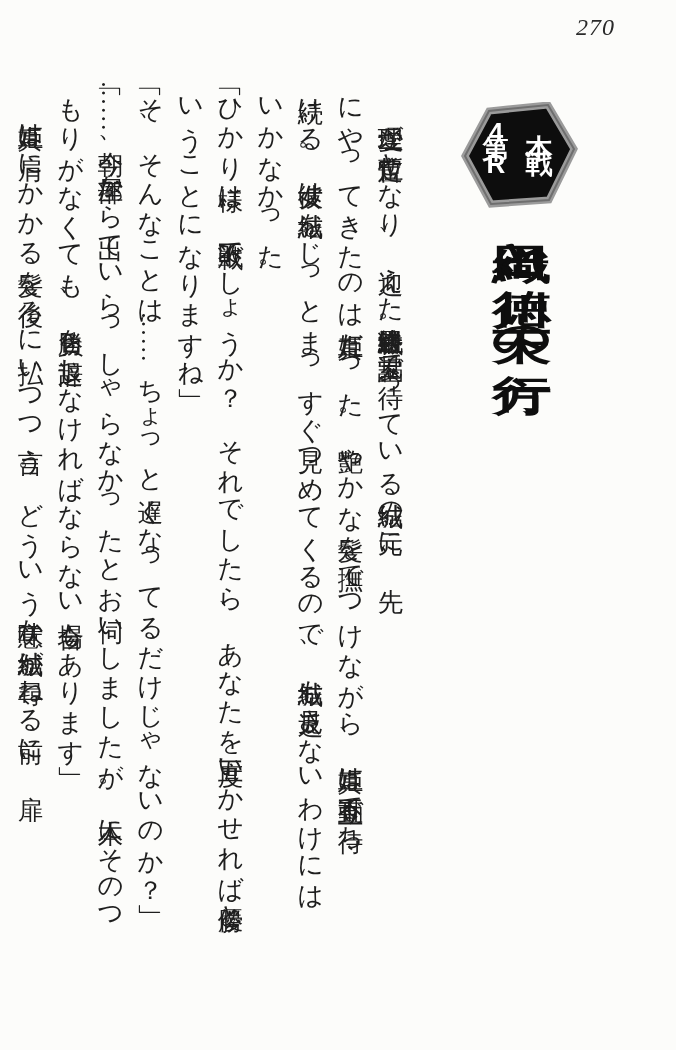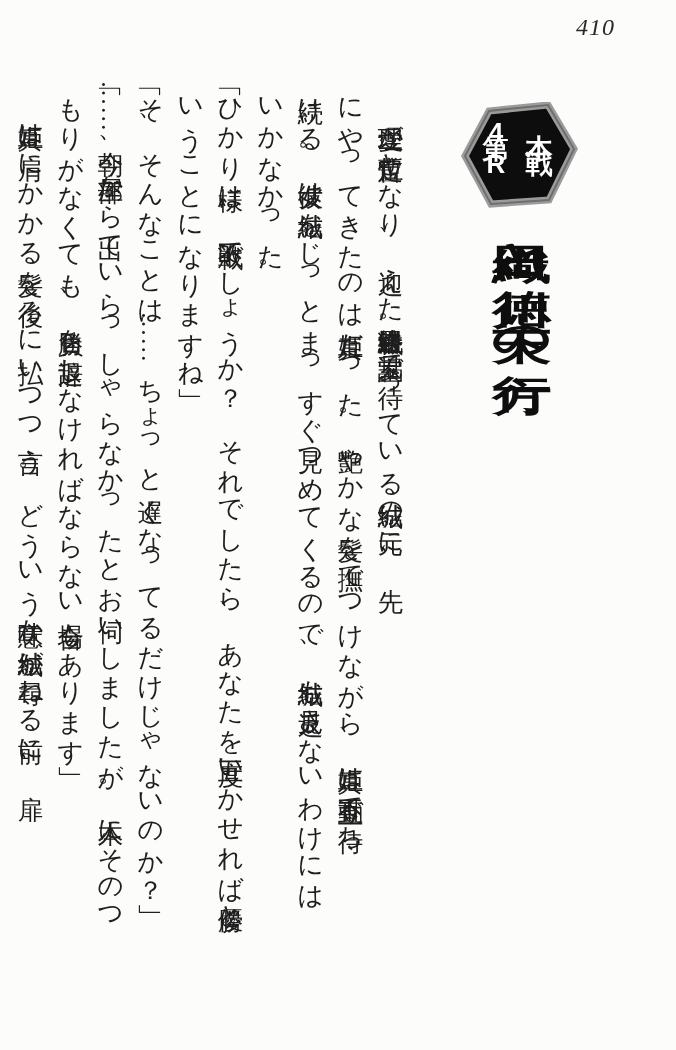--- a/index.html
+++ b/index.html
@@ -85,21 +85,21 @@
     color: #1e1e1e;
   }
   .body-line { margin: 0; white-space: nowrap; }
   .body-line.indent { text-indent: 1em; }
 </style>
 </head>
 <body>
 
 <div class="page">
 
-  <div class="page-number">410</div>
+  <div class="page-number">270</div>
 
   <div class="chapter-badge">
     <svg viewBox="0 0 118 106" aria-hidden="true">
       <polygon points="4,54 28,9 87,3 113,47 88,98 30,102" fill="#0d0d0d" stroke="#9b9b9b" stroke-width="7" stroke-linejoin="miter"></polygon>
       <polygon points="4,54 28,9 87,3 113,47 88,98 30,102" fill="none" stroke="#6e6e6e" stroke-width="2"></polygon>
     </svg>
     <div class="badge-col badge-col-right">本戦</div>
     <div class="badge-col badge-col-left">第4R</div>
   </div>
 

